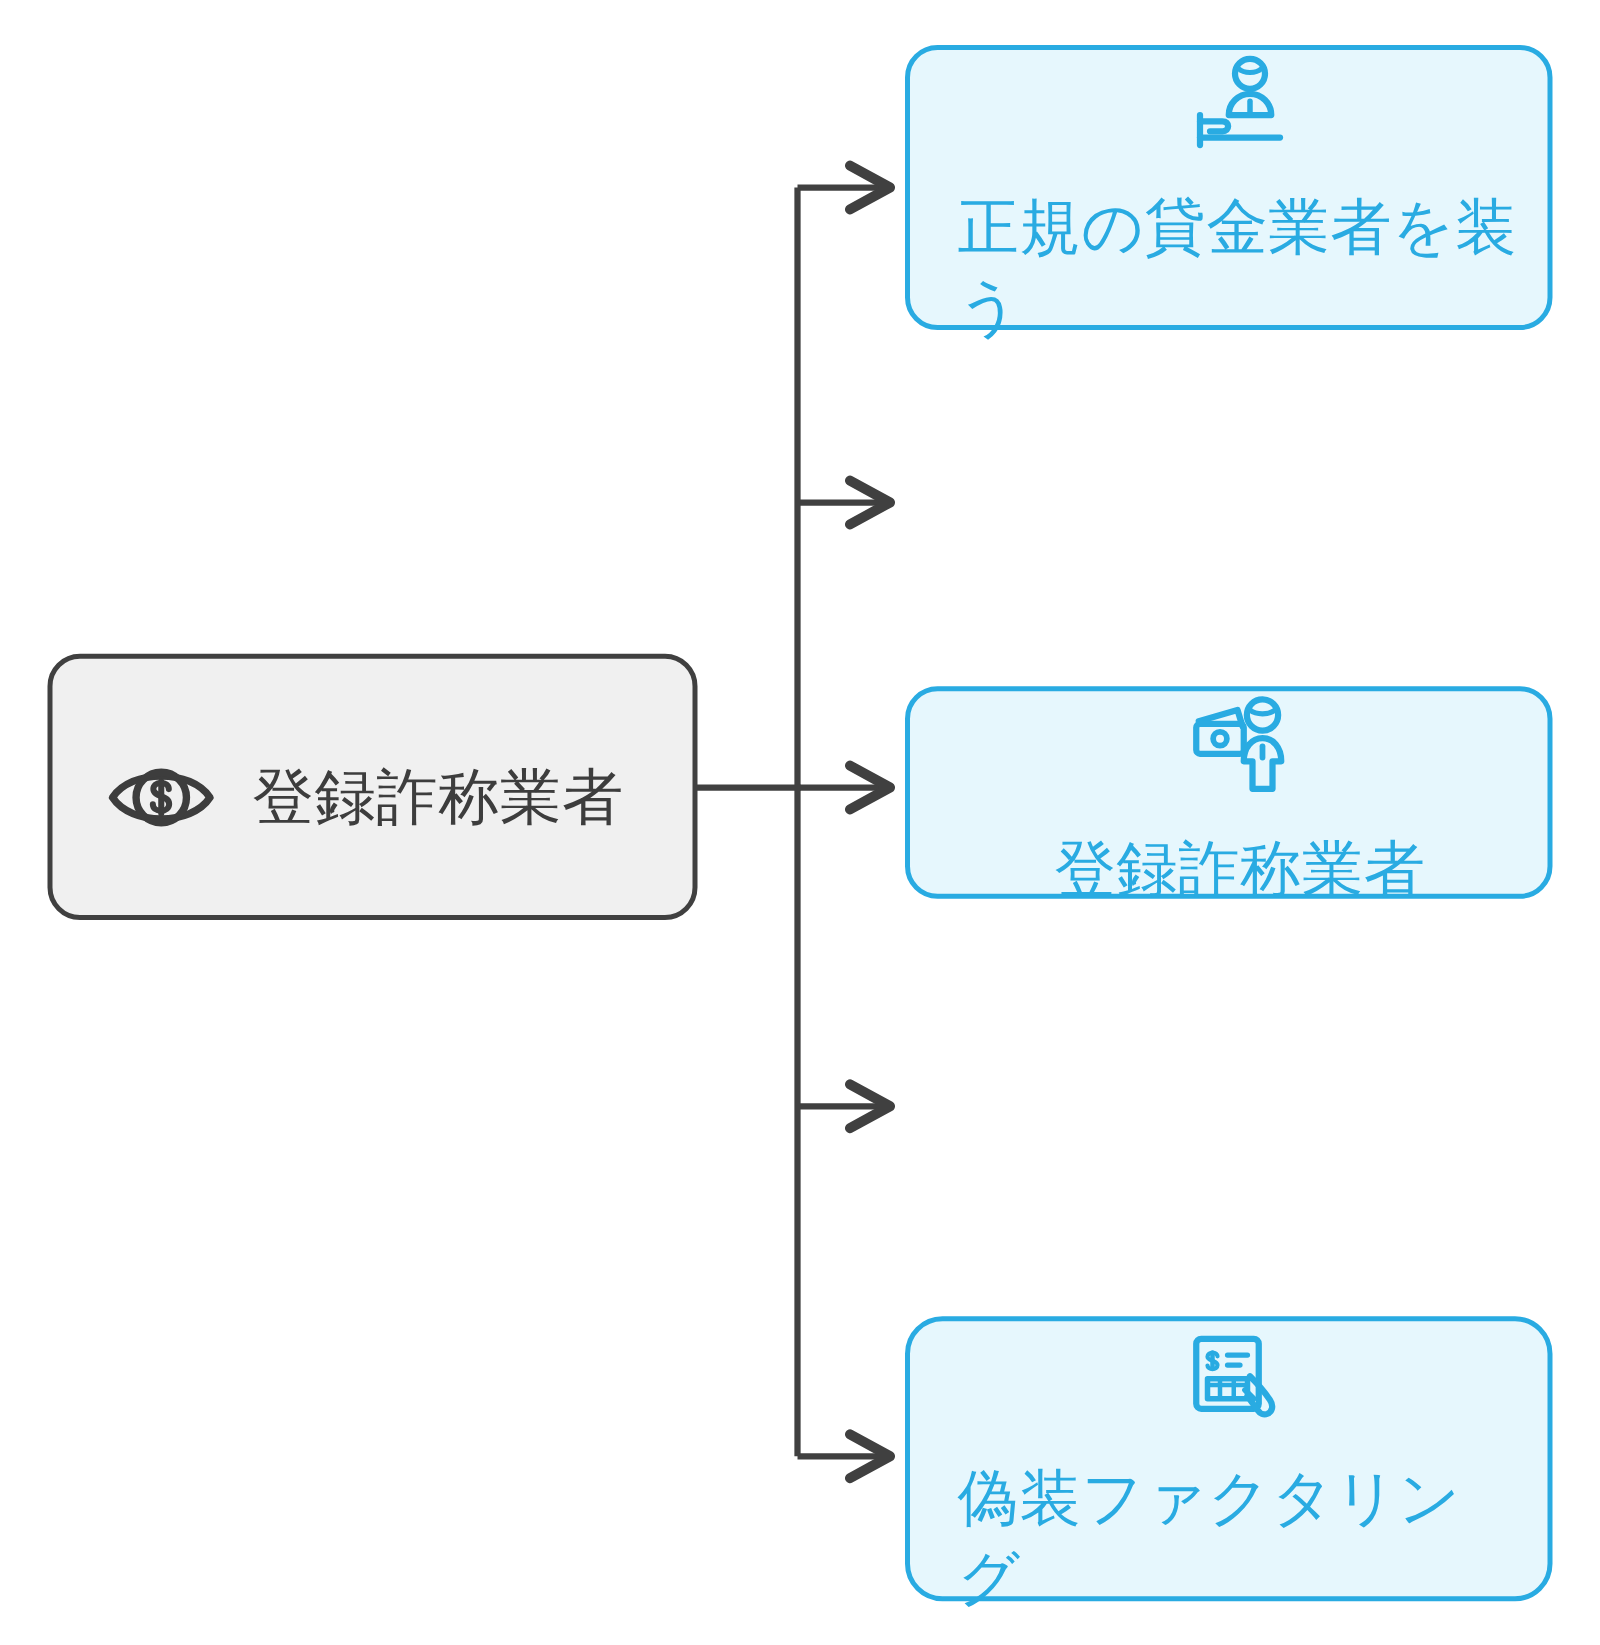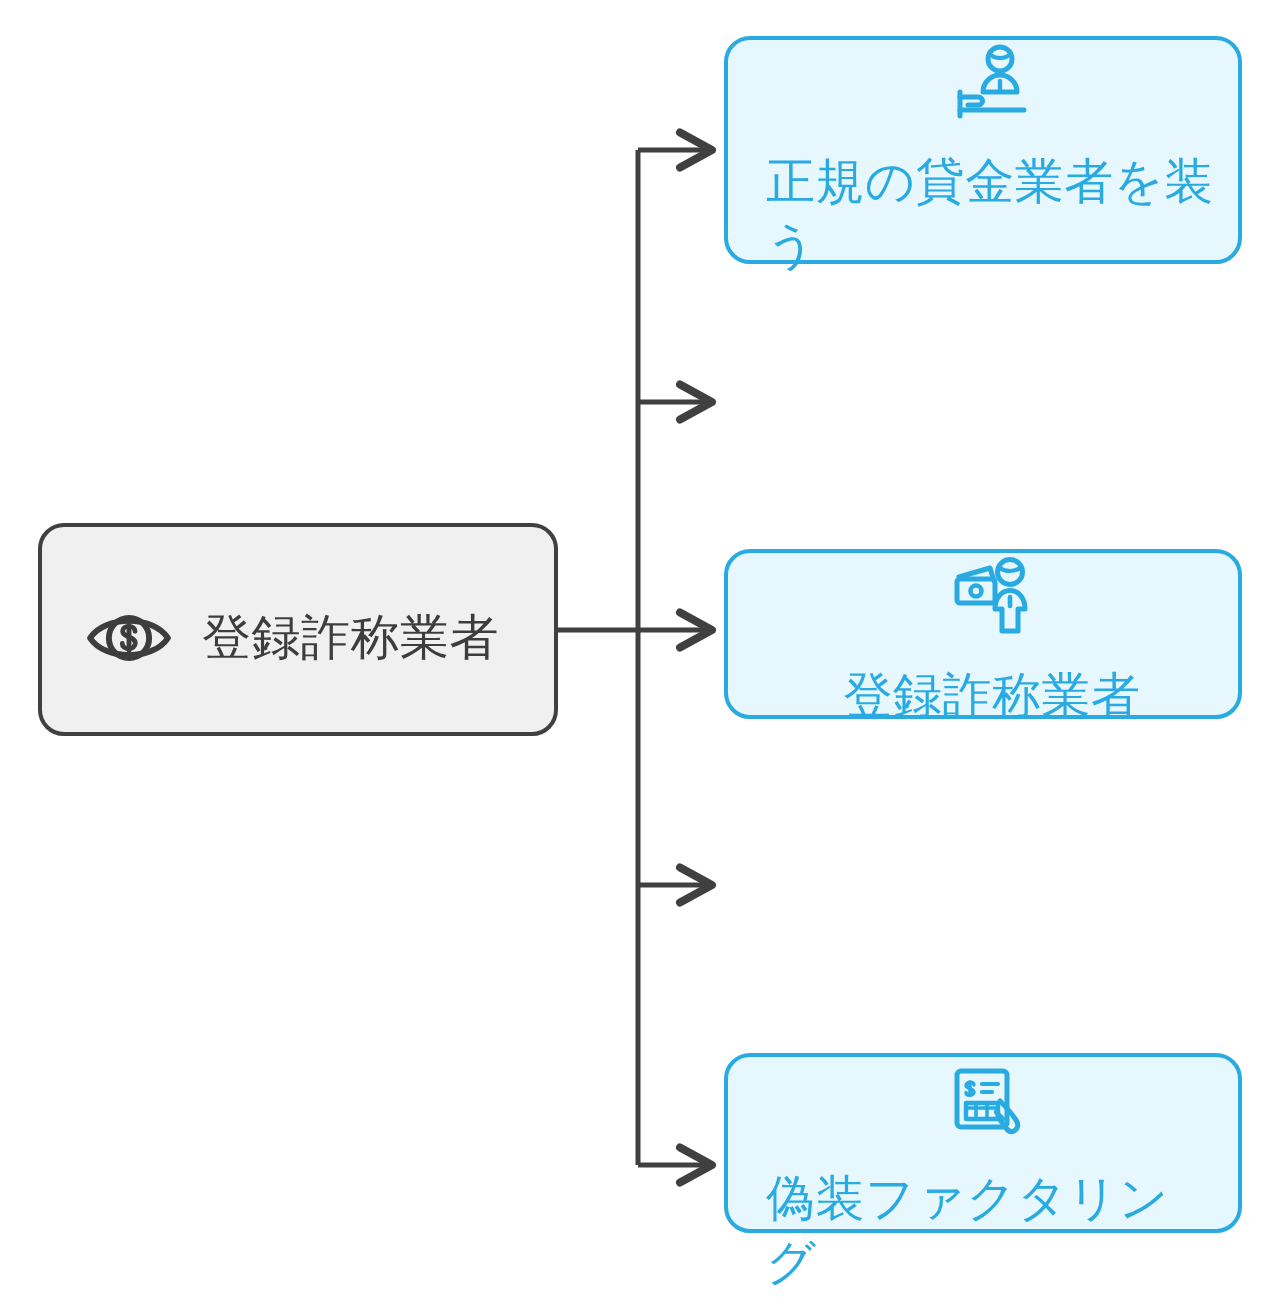--- a/index.html
+++ b/index.html
@@ -87,21 +87,21 @@
     line-height: 1.34;
     letter-spacing: 0.5px;
     font-weight: 400;
     word-break: break-all;
   }
   
   .n0 { top: 36px;   height: 228px; }
   .n1 { top: 320px;  height: 170px; }
   .n2 { top: 549px;  height: 170px; }
   .n3 { top: 780px;  height: 219px; }
-  .n4 { top: 1053px; height: 180px; }
+  .n4 { top: 1053px; height: 228px; border-radius: 30px; }
 
   
   .n0 .child-label,
   .n3 .child-label,
   .n4 .child-label { line-height: 1.30; }
 </style>
 </head>
 <body>
 
 <div id="canvas">

